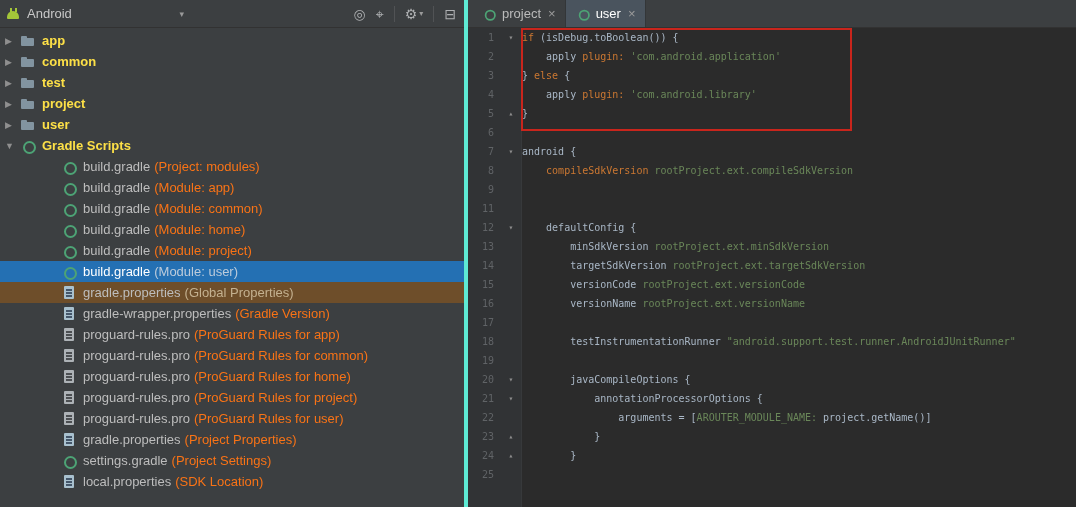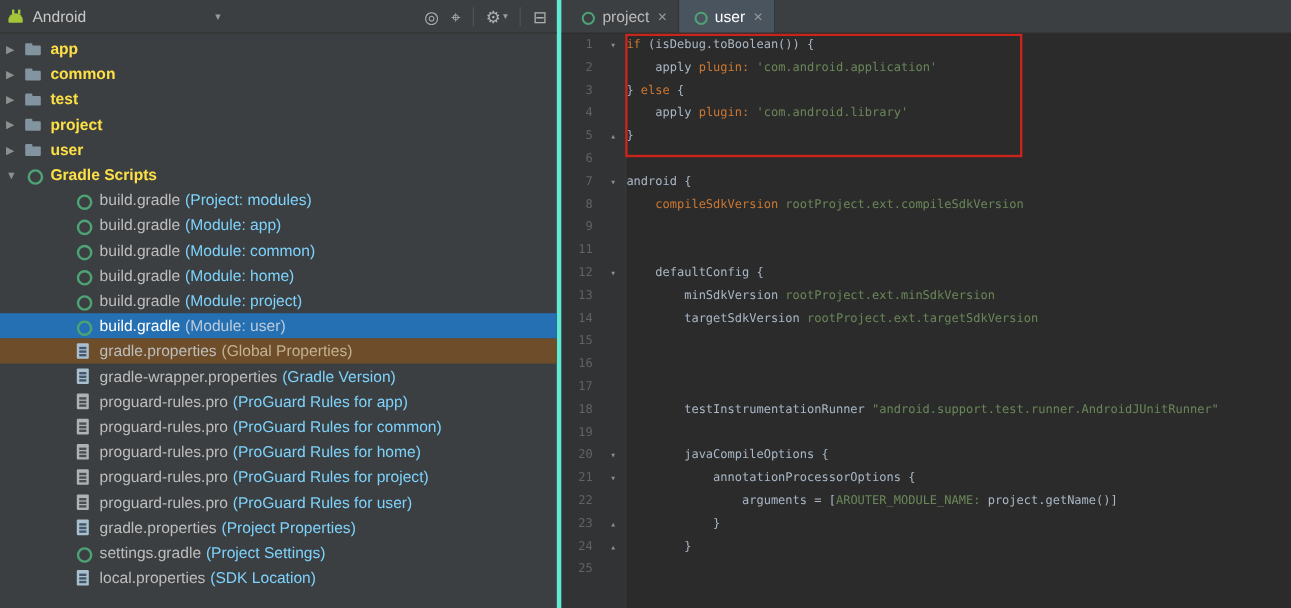--- a/index.html
+++ b/index.html
@@ -31,21 +31,21 @@
   .tree{flex:1;overflow:hidden;padding-top:2px;}
   .row{height:21px;display:flex;align-items:center;white-space:nowrap;cursor:pointer;}
   .row.lvl0{padding-left:5px;}
   .row.lvl1{padding-left:61px;}
   .row.selected{background:var(--selection-blue);}
   .row.highlighted{background:var(--highlight-brown);}
   .arrow{width:15px;flex:none;font-size:9px;color:#8f8f8f;text-align:left;}
   .tlabel{color:#bdbdbd;}
   .tlabel.bold{font-weight:bold;color:#fde047;}
   .row.selected .tlabel{color:#ffffff;}
-  .tsuffix{color:#7dd3fc;margin-left:4px;}
+  .tsuffix{color:#f97316;margin-left:4px;}
   .row.selected .tsuffix{color:#bccbdb;}
   .row.highlighted .tsuffix{color:#c4b190;}
 
   
   .ticon{width:16px;height:16px;position:relative;flex:none;margin-right:6px;display:inline-block;}
   .ticon.folder::before{content:"";position:absolute;left:1px;top:5px;width:13px;height:8px;background:#8294a0;border-radius:1px;}
   .ticon.folder::after{content:"";position:absolute;left:1px;top:3px;width:6px;height:3px;background:#8294a0;border-radius:1px 1px 0 0;}
   .ticon.gradle::before{content:"";position:absolute;left:3px;top:3px;width:9px;height:9px;border:2.5px solid #4da375;border-radius:50%;}
   .ticon.props::before{content:"";position:absolute;left:3px;top:1px;width:10px;height:13px;background:#a8c0ce;border-radius:1px;}
   .ticon.props::after{content:"";position:absolute;left:5px;top:4px;width:6px;height:2px;background:#44566a;box-shadow:0 3px 0 #44566a,0 6px 0 #44566a;}
@@ -284,24 +284,26 @@
             <span class="txt"><span class="c-w">        minSdkVersion </span><span class="c-g">rootProject.ext.minSdkVersion</span></span>
           </div>
           <div class="cl">
             <span class="num">14</span>
             <span class="fold"></span>
             <span class="txt"><span class="c-w">        targetSdkVersion </span><span class="c-g">rootProject.ext.targetSdkVersion</span></span>
           </div>
           <div class="cl">
             <span class="num">15</span>
             <span class="fold"></span>
+            <span class="txt"><span class="c-w">        versionCode </span><span class="c-g">rootProject.ext.versionCode</span></span>
           </div>
           <div class="cl">
             <span class="num">16</span>
             <span class="fold"></span>
+            <span class="txt"><span class="c-w">        versionName </span><span class="c-g">rootProject.ext.versionName</span></span>
           </div>
           <div class="cl">
             <span class="num">17</span>
             <span class="fold"></span>
             <span class="txt"></span>
           </div>
           <div class="cl">
             <span class="num">18</span>
             <span class="fold"></span>
             <span class="txt"><span class="c-w">        testInstrumentationRunner </span><span class="c-g">"android.support.test.runner.AndroidJUnitRunner"</span></span>

